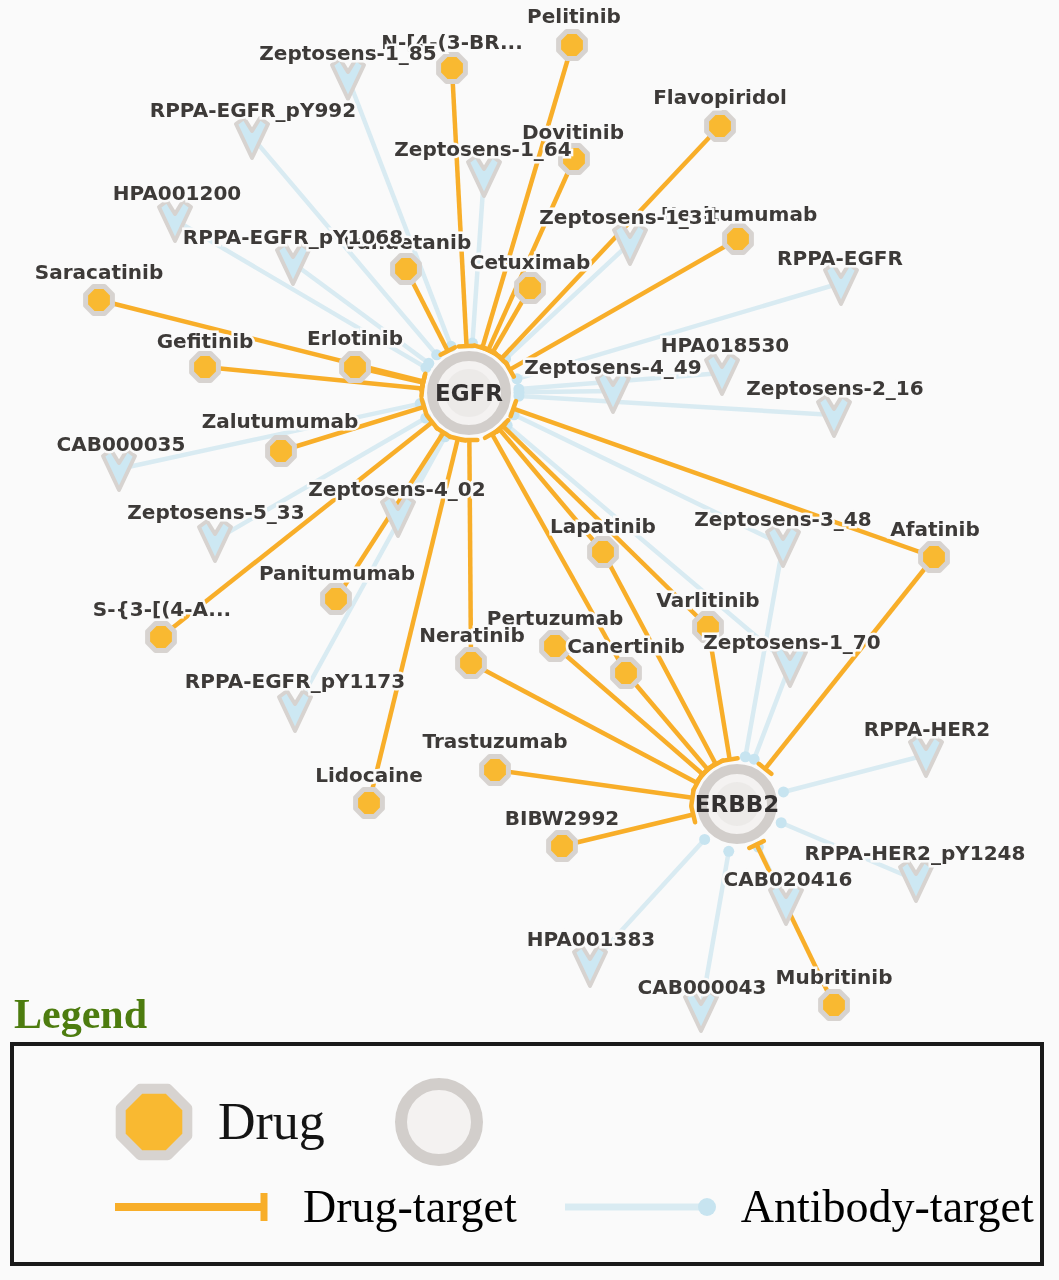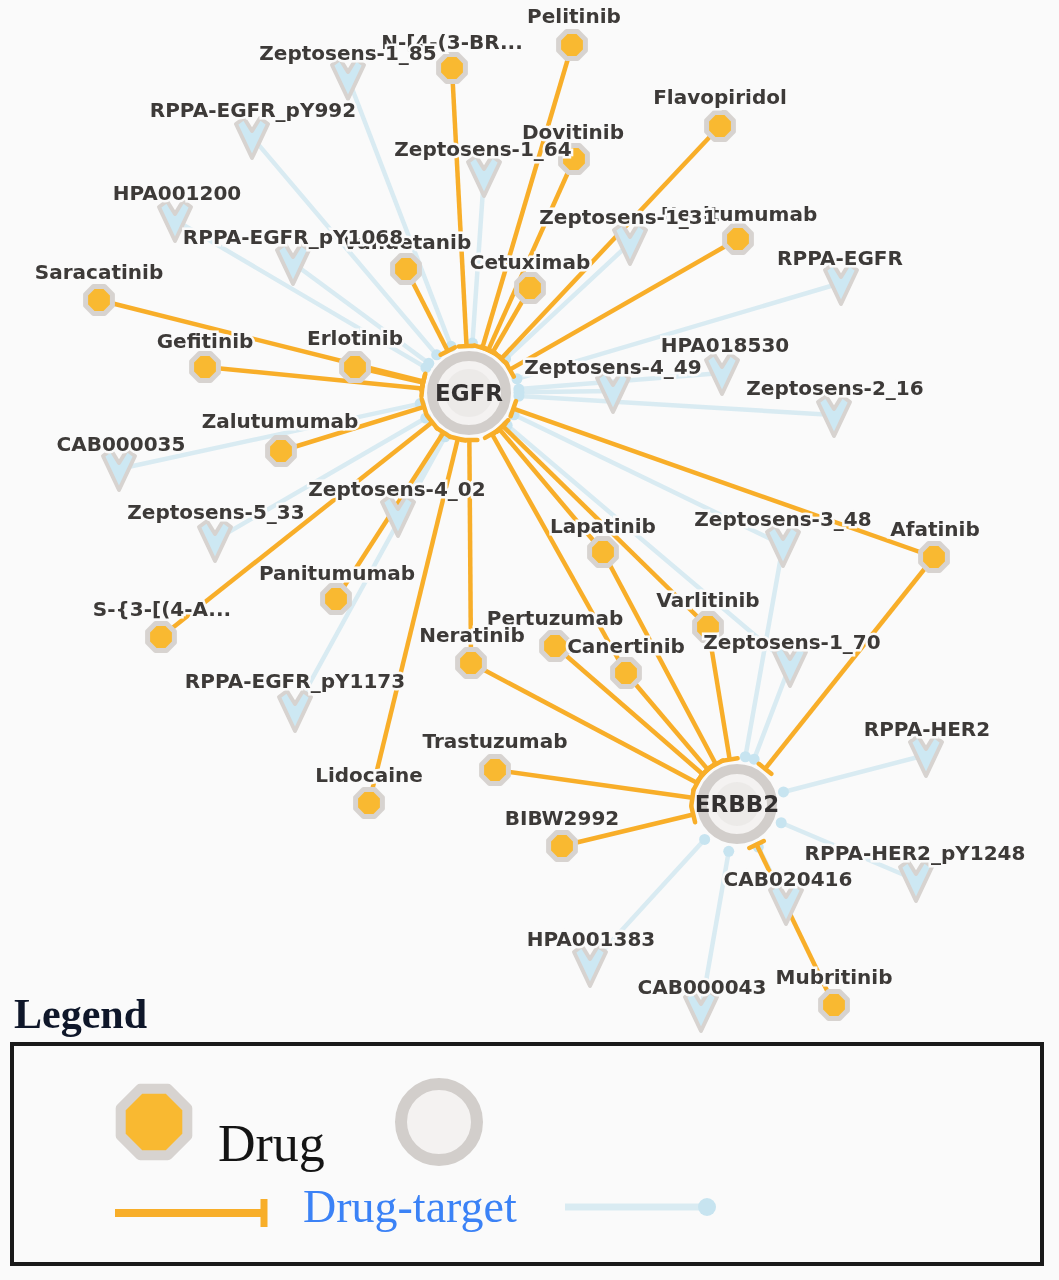--- a/index.html
+++ b/index.html
@@ -4,31 +4,31 @@
 <style>
   html,body{margin:0;padding:0;}
   body{
     width:1059px;height:1280px;position:relative;overflow:hidden;
     background:#FAFAFA;
     font-family:"DejaVu Sans",sans-serif;
   }
   #net{position:absolute;left:0;top:0;}
   .legend-title{
     position:absolute;left:14px;top:990px;
-    font-family:"Liberation Serif",serif;font-weight:bold;font-size:42px;color:#0f172a;
+    font-family:"Liberation Serif",serif;font-weight:bold;font-size:42px;color:#4d7c0f;
   }
   .legend-box{
     position:absolute;left:10px;top:1042px;width:1034px;height:224px;
     border:4px solid #1a1a1a;box-sizing:border-box;background:#FAFAFA;
   }
   .lrow1{display:flex;align-items:center;margin:28px 0 0 92px;gap:66px;}
   .lrow2{display:flex;align-items:center;margin:14px 0 0 95px;gap:42px;}
-  .litem{display:flex;align-items:flex-end;gap:16px;}
+  .litem{display:flex;align-items:center;gap:16px;}
   .l1label{font-family:"Liberation Serif",serif;font-size:52px;color:#141414;line-height:1;}
-  .l2label{font-family:"Liberation Serif",serif;font-size:46px;color:#3b82f6;line-height:1;}
+  .l2label{font-family:"Liberation Serif",serif;font-size:46px;color:#000000;line-height:1;}
 </style>
 </head>
 <body>
 
 <svg id="net" width="1059" height="1045" viewBox="0 0 1059 1045">
     <rect x="0" y="0" width="1059" height="1045" fill="#FAFAFA"></rect>
     <g>
       <g>
         <line x1="348" y1="78" x2="451.0709060749867" y2="346.3250860629819" stroke="#D9EBF2" stroke-width="4.5" stroke-linecap="round"></line>
         <circle cx="451.0709060749867" cy="346.3250860629819" r="5.5" fill="#C7E4F0"></circle>
@@ -448,15 +448,16 @@
         <line x1="6" y1="17" x2="152" y2="17" stroke="#F8AE29" stroke-width="8"></line>
         <line x1="155" y1="3" x2="155" y2="31" stroke="#F8AE29" stroke-width="7"></line>
       </svg>
       <span class="l2label">Drug-target</span>
     </div>
     <div class="litem">
       <svg width="166" height="34">
         <line x1="6" y1="17" x2="142" y2="17" stroke="#D9EBF2" stroke-width="7"></line>
         <circle cx="148" cy="17" r="9" fill="#C7E4F0"></circle>
       </svg>
+      <span class="l2label">Antibody-target</span>
     </div>
   </div>
 </div>
 
 </body></html>

